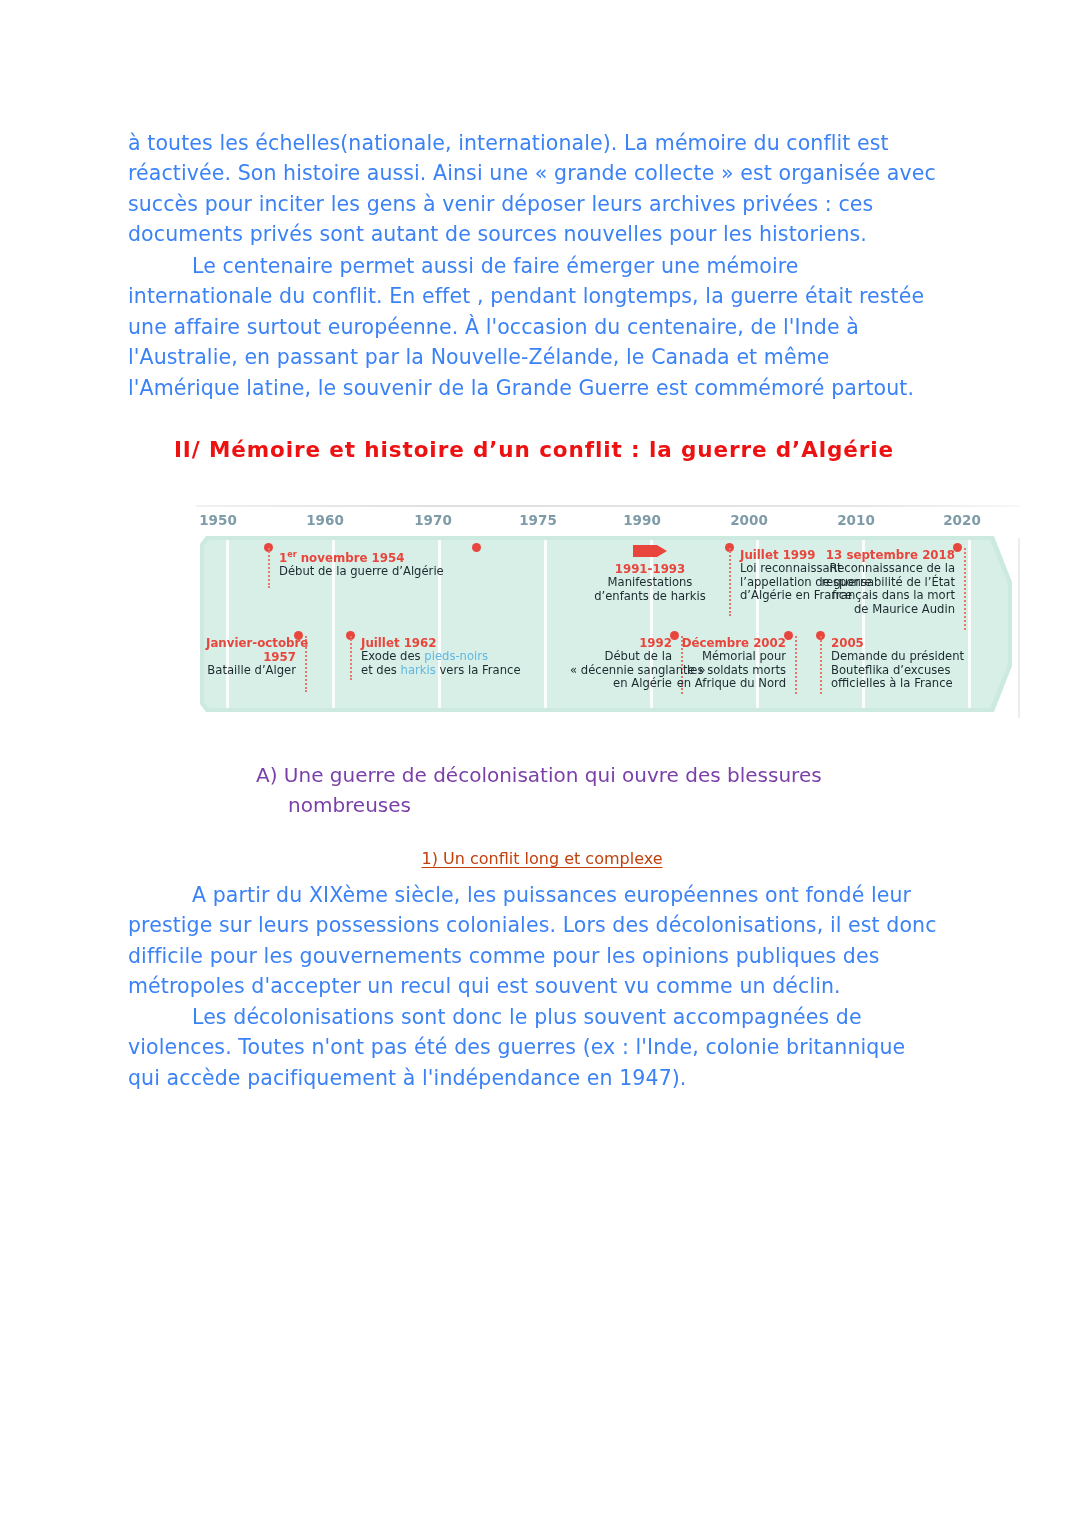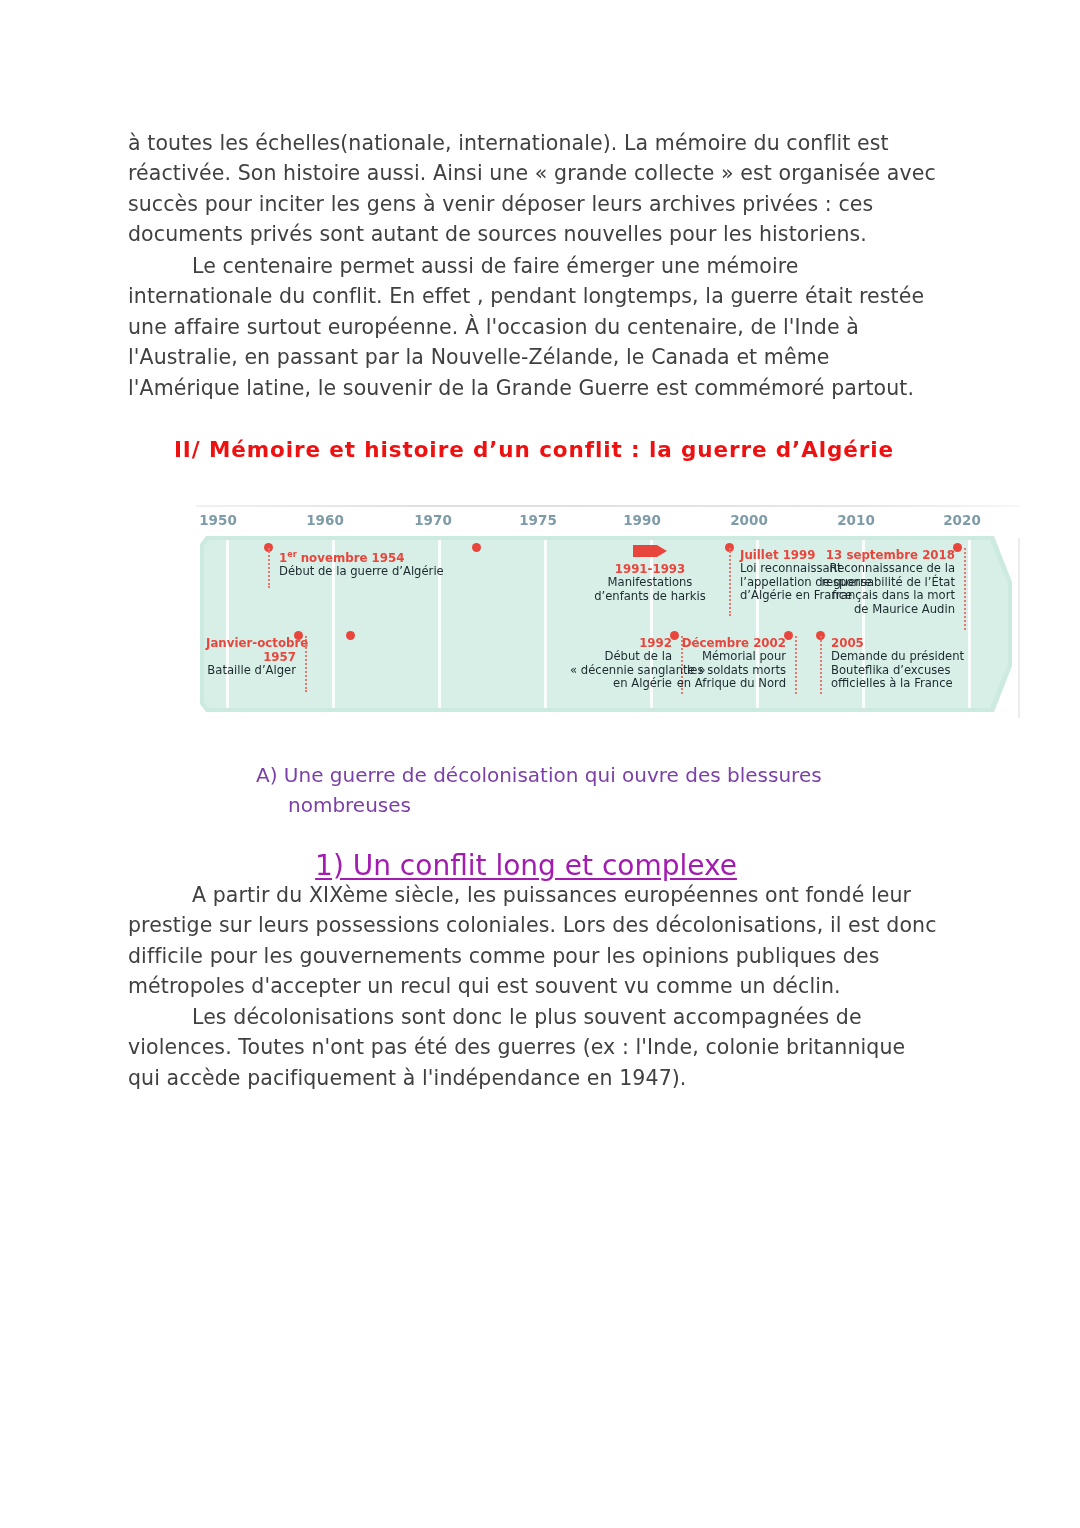--- a/index.html
+++ b/index.html
@@ -21,21 +21,21 @@
     padding: 0;
   }
 
   
   .body-text {
     position: absolute;
     left: 128px;
     width: 812px;
     font-size: 20.5px;
     line-height: 30.4px;
-    color: #404040;
+    color: #3b82f6;
     text-align: left;
     letter-spacing: 0.1px;
   }
   .para { margin: 0; }
   .para.indent { text-indent: 64px; }
 
   
   .heading-red {
     position: absolute;
     left: 128px;
@@ -56,25 +56,25 @@
     color: #7a3fa8;
     font-size: 20px;
     line-height: 30px;
     padding-left: 32px;
     text-indent: -32px;
   }
 
   
   .heading-blue {
     position: absolute;
-    left: 120px;
+    left: 136px;
     width: 812px;
     text-align: center;
-    color: #a21caf;
-    font-size: 28px;
+    color: #c2410c;
+    font-size: 16px;
   }
   .heading-blue span {
     text-decoration: underline;
     text-underline-offset: 3px;
   }
 
   
   .figure {
     position: absolute;
     left: 190px;
@@ -270,20 +270,24 @@
         <span class="ev-desc">Reconnaissance de la<br>responsabilité de l’État<br>français dans la mort<br>de Maurice Audin</span>
       </div>
 
       <div class="dot" style="left:94px; top:95px;"></div>
       <div class="ev right" style="left:6px; top:100px; width:90px; height:56px;">
         <span class="ev-date">Janvier-octobre<br>1957</span>
         <span class="ev-desc">Bataille d’Alger</span>
       </div>
 
       <div class="dot" style="left:146px; top:95px;"></div>
+      <div class="ev left" style="left:150px; top:100px; height:44px;">
+        <span class="ev-date">Juillet 1962</span>
+        <span class="ev-desc">Exode des <span class="hl">pieds-noirs</span><br>et des <span class="hl">harkis</span> vers la France</span>
+      </div>
 
       <div class="dot" style="left:470px; top:95px;"></div>
       <div class="ev right" style="left:370px; top:100px; width:102px; height:58px;">
         <span class="ev-date">1992</span>
         <span class="ev-desc">Début de la<br>« décennie sanglante »<br>en Algérie</span>
       </div>
 
       <div class="dot" style="left:584px; top:95px;"></div>
       <div class="ev right" style="left:474px; top:100px; width:112px; height:58px;">
         <span class="ev-date">Décembre 2002</span>

